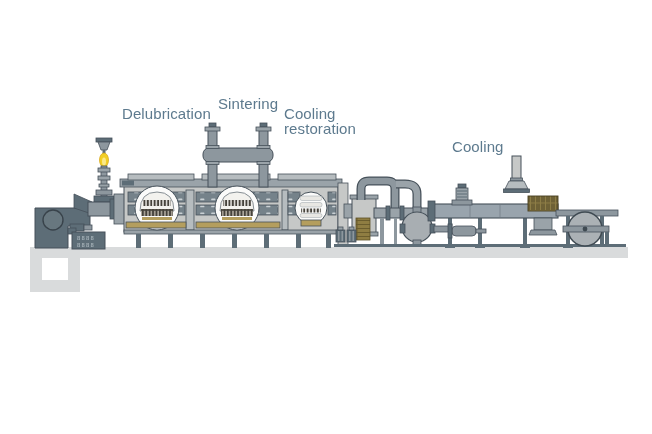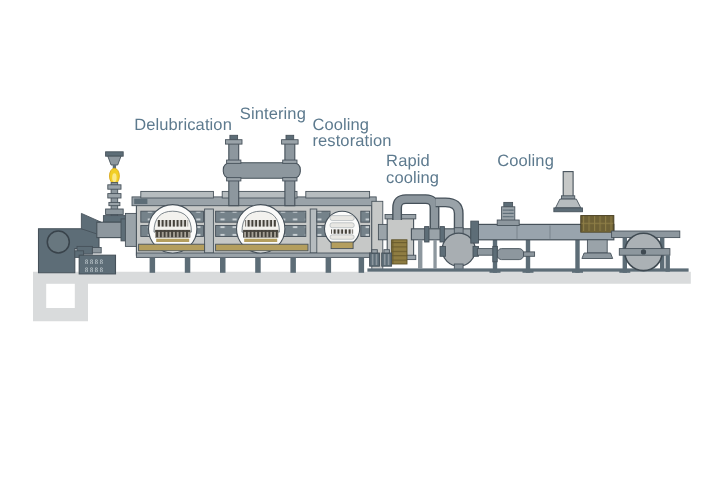--- a/index.html
+++ b/index.html
@@ -276,20 +276,16 @@
   <div class="lbl" style="left:122px;top:106px">
     <span>Delubrication</span>
   </div>
   <div class="lbl" style="left:218px;top:96px">
     <span>Sintering</span>
   </div>
   <div class="lbl" style="left:284px;top:106px">
     <span>Cooling</span>
     <span>restoration</span>
   </div>
-  <div class="lbl" style="left:351px;top:139px">
-    <span>Rapid</span>
-    <span>cooling</span>
-  </div>
   <div class="lbl" style="left:452px;top:139px">
     <span>Cooling</span>
   </div>
 </div>
 
 </body></html>

